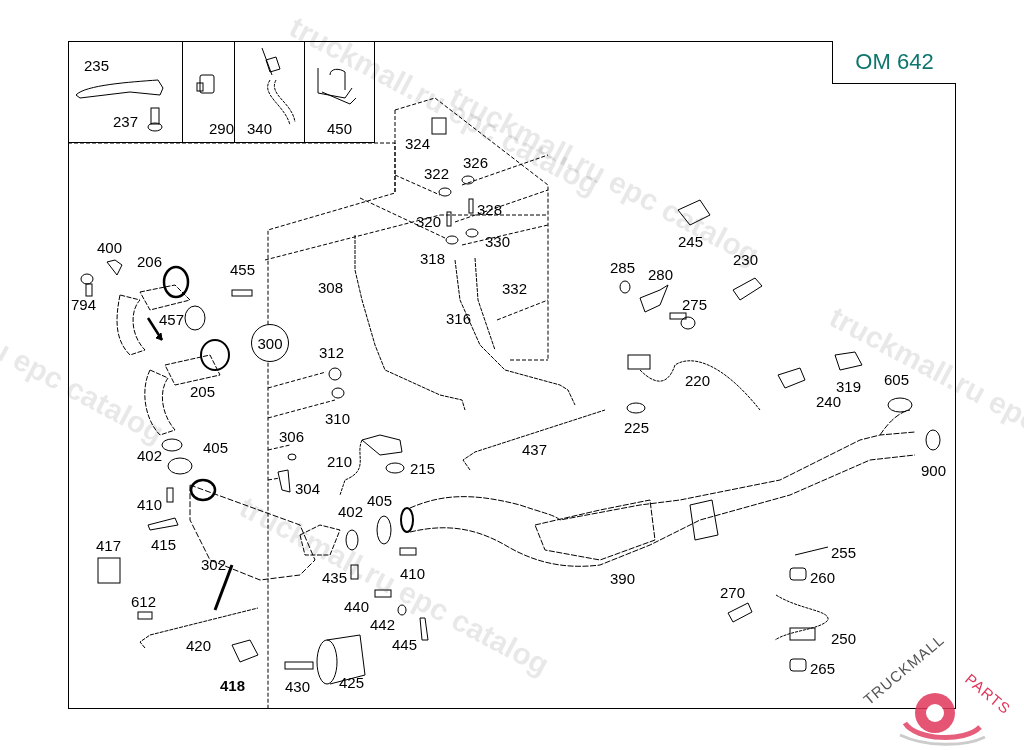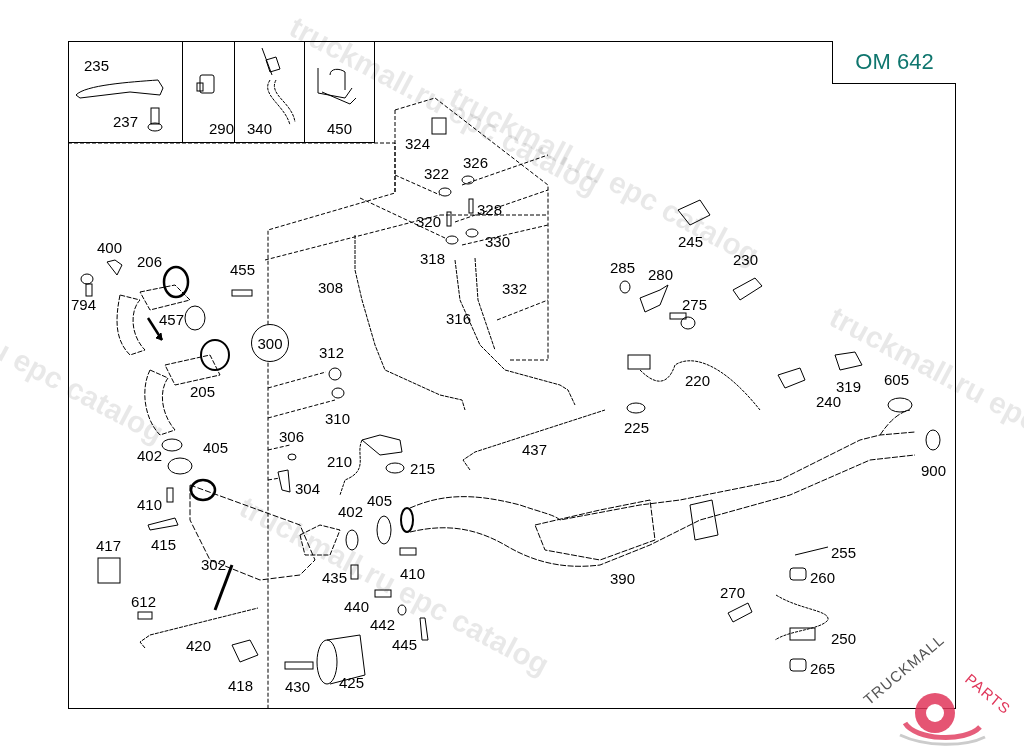--- a/index.html
+++ b/index.html
@@ -303,21 +303,21 @@
 <span class="lbl" style="left:159px;top:312px;">457</span>
 <span class="lbl" style="left:190px;top:384px;">205</span>
 <span class="lbl" style="left:137px;top:448px;">402</span>
 <span class="lbl" style="left:203px;top:440px;">405</span>
 <span class="lbl" style="left:137px;top:497px;">410</span>
 <span class="lbl" style="left:151px;top:537px;">415</span>
 <span class="lbl" style="left:96px;top:538px;">417</span>
 <span class="lbl" style="left:201px;top:557px;">302</span>
 <span class="lbl" style="left:131px;top:594px;">612</span>
 <span class="lbl" style="left:186px;top:638px;">420</span>
-<span class="lbl" style="left:228px;top:678px;">418</span>
+<span class="lbl" style="left:220px;top:678px;font-weight:bold;">418</span>
 <span class="lbl" style="left:285px;top:679px;">430</span>
 <span class="lbl" style="left:339px;top:675px;">425</span>
 <span class="lbl" style="left:322px;top:570px;">435</span>
 <span class="lbl" style="left:344px;top:599px;">440</span>
 <span class="lbl" style="left:370px;top:617px;">442</span>
 <span class="lbl" style="left:392px;top:637px;">445</span>
 <span class="lbl" style="left:338px;top:504px;">402</span>
 <span class="lbl" style="left:367px;top:493px;">405</span>
 <span class="lbl" style="left:400px;top:566px;">410</span>
 <span class="lbl" style="left:522px;top:442px;">437</span>

